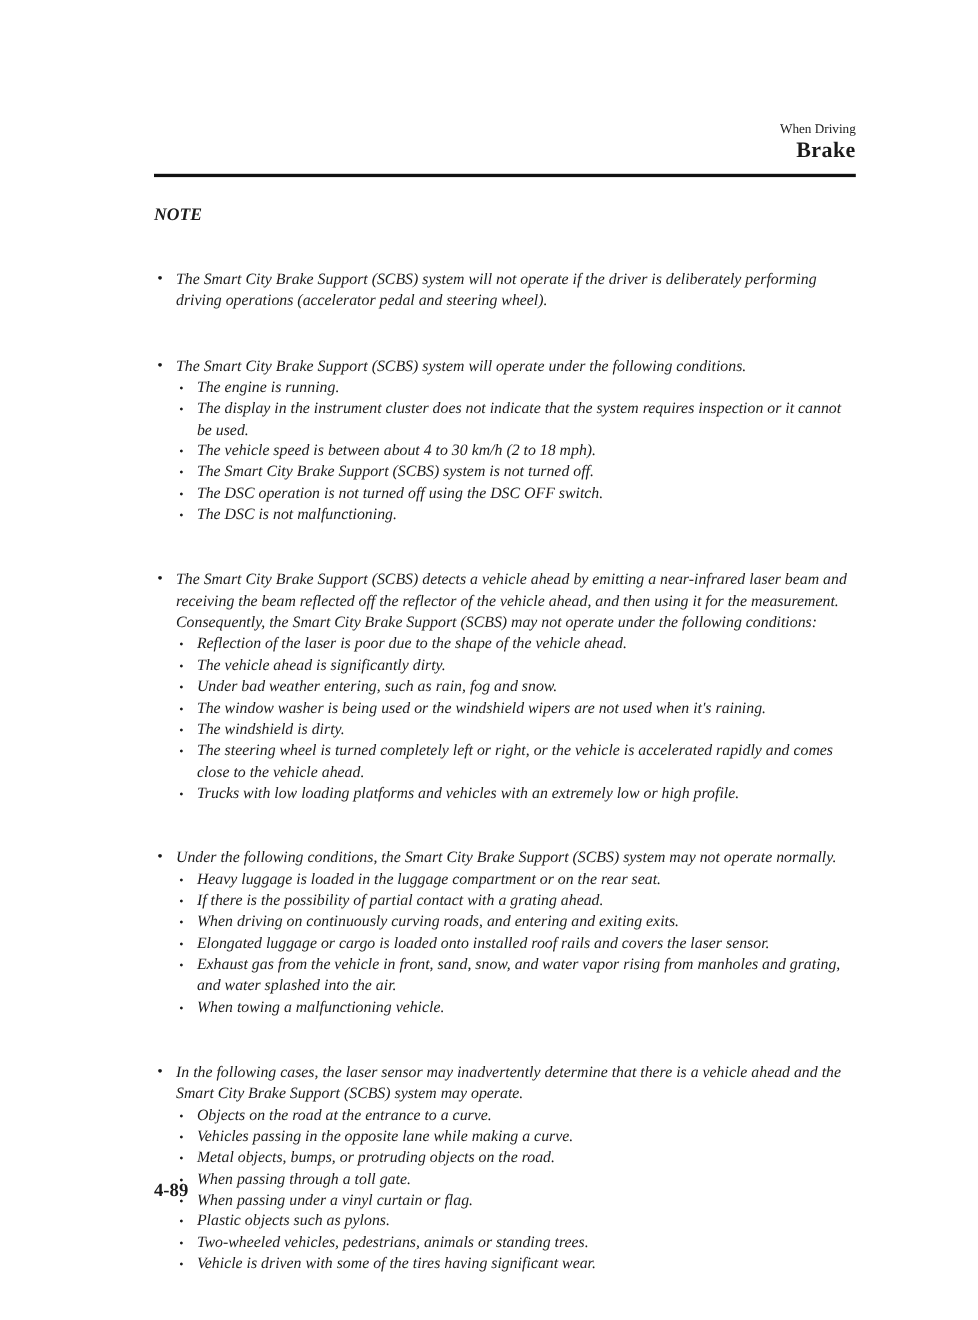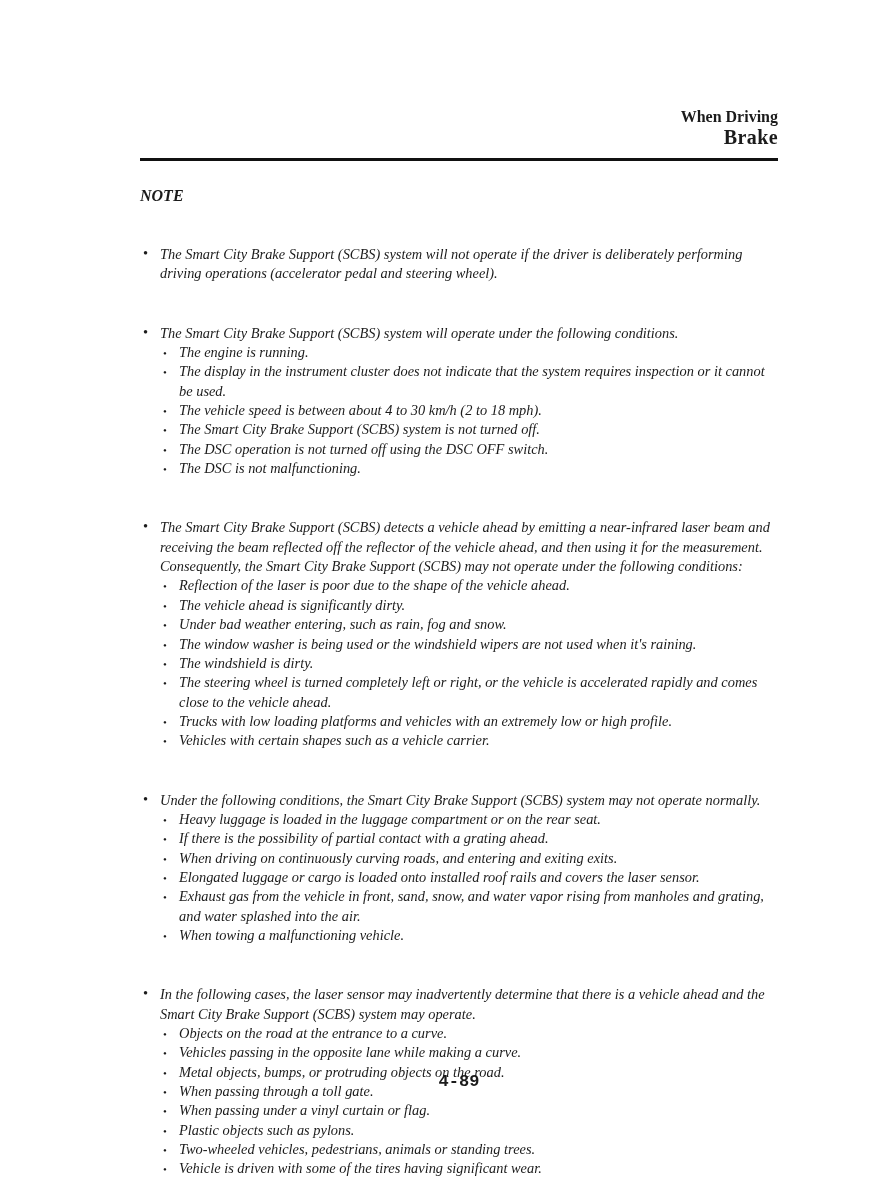--- a/index.html
+++ b/index.html
@@ -11,22 +11,22 @@
     color: #1b1b1b;
     overflow: hidden;
   }
   .content {
     position: absolute;
     left: 140px; top: 110px;
     width: 638px;
   }
   .header { text-align: right; }
   .header-section {
-    font-weight: bold;
-    font-size: 16px;
+    font-weight: normal;
+    font-size: 12px;
     line-height: 14px;
   }
   .header-title {
     font-weight: bold;
     font-size: 20px;
     line-height: 26px;
     letter-spacing: 0.4px;
   }
   .rule {
     border: none;
@@ -55,24 +55,23 @@
   .l1 > .marker::before { content: "\2022"; }
   .l2 { padding-left: 39px; }
   .l2 > .marker {
     position: absolute; left: 23px; top: 1px;
     font-style: normal; font-size: 11px;
   }
   .l2 > .marker::before { content: "\2022"; }
   .page-number {
     position: absolute;
     top: 1072px; left: 140px; width: 638px;
-    text-align: center;
+    text-align: left;
     font-weight: bold;
     font-size: 17px;
-    font-family: Liberation Mono, monospace;
   }
 </style>
 </head>
 <body>
 
 <div class="content">
 
   <div class="header">
     <div class="header-section">When Driving</div>
     <div class="header-title">Brake</div>
@@ -112,21 +111,20 @@
         <span>The Smart City Brake Support (SCBS) detects a vehicle ahead by emitting a near-infrared laser beam and receiving the beam reflected off the reflector of the vehicle ahead, and then using it for the measurement. Consequently, the Smart City Brake Support (SCBS) may not operate under the following conditions:</span>
       </div>
       <div class="sublist">
         <div class="li l2"><span class="marker"></span><span>Reflection of the laser is poor due to the shape of the vehicle ahead.</span></div>
         <div class="li l2"><span class="marker"></span><span>The vehicle ahead is significantly dirty.</span></div>
         <div class="li l2"><span class="marker"></span><span>Under bad weather entering, such as rain, fog and snow.</span></div>
         <div class="li l2"><span class="marker"></span><span>The window washer is being used or the windshield wipers are not used when it's raining.</span></div>
         <div class="li l2"><span class="marker"></span><span>The windshield is dirty.</span></div>
         <div class="li l2"><span class="marker"></span><span>The steering wheel is turned completely left or right, or the vehicle is accelerated rapidly and comes close to the vehicle ahead.</span></div>
         <div class="li l2"><span class="marker"></span><span>Trucks with low loading platforms and vehicles with an extremely low or high profile.</span></div>
-        <div class="li l2"><span class="marker"></span><span>Vehicles with certain shapes such as a vehicle carrier.</span></div>
       </div>
     </div>
 
     <div class="item">
       <div class="li l1">
         <span class="marker"></span>
         <span>Under the following conditions, the Smart City Brake Support (SCBS) system may not operate normally.</span>
       </div>
       <div class="sublist">
         <div class="li l2"><span class="marker"></span><span>Heavy luggage is loaded in the luggage compartment or on the rear seat.</span></div>

